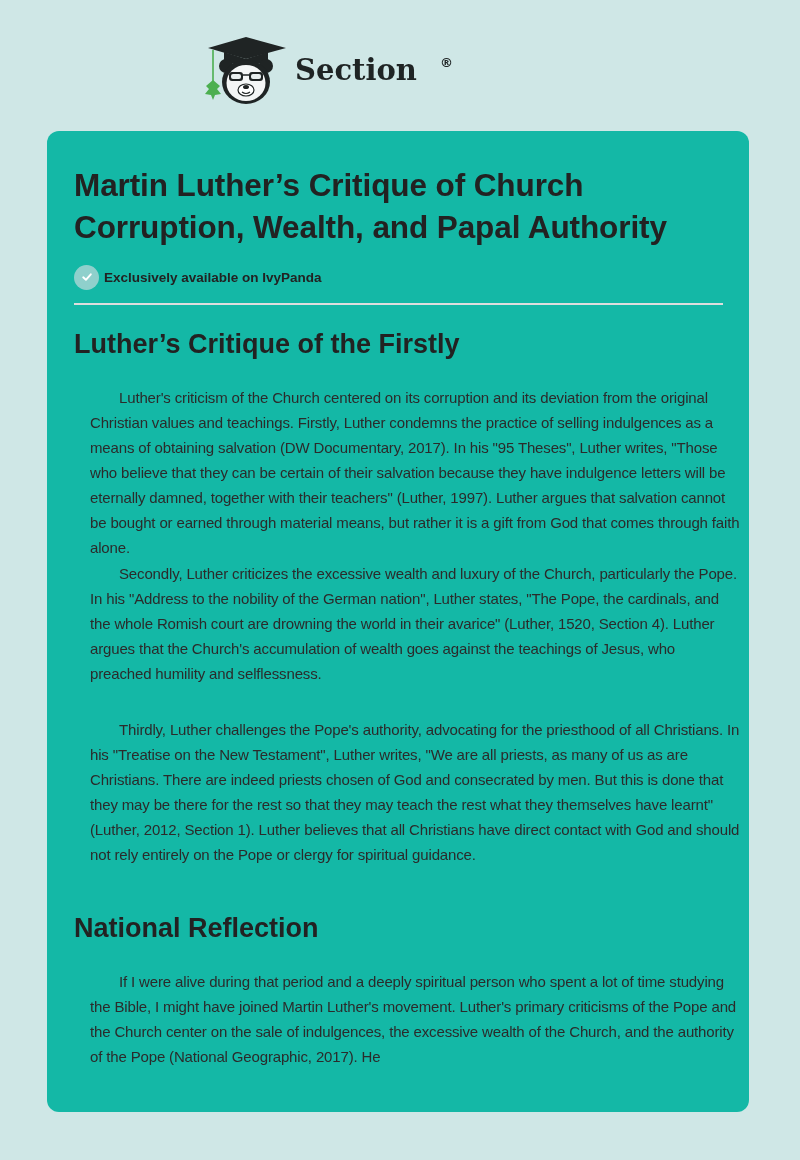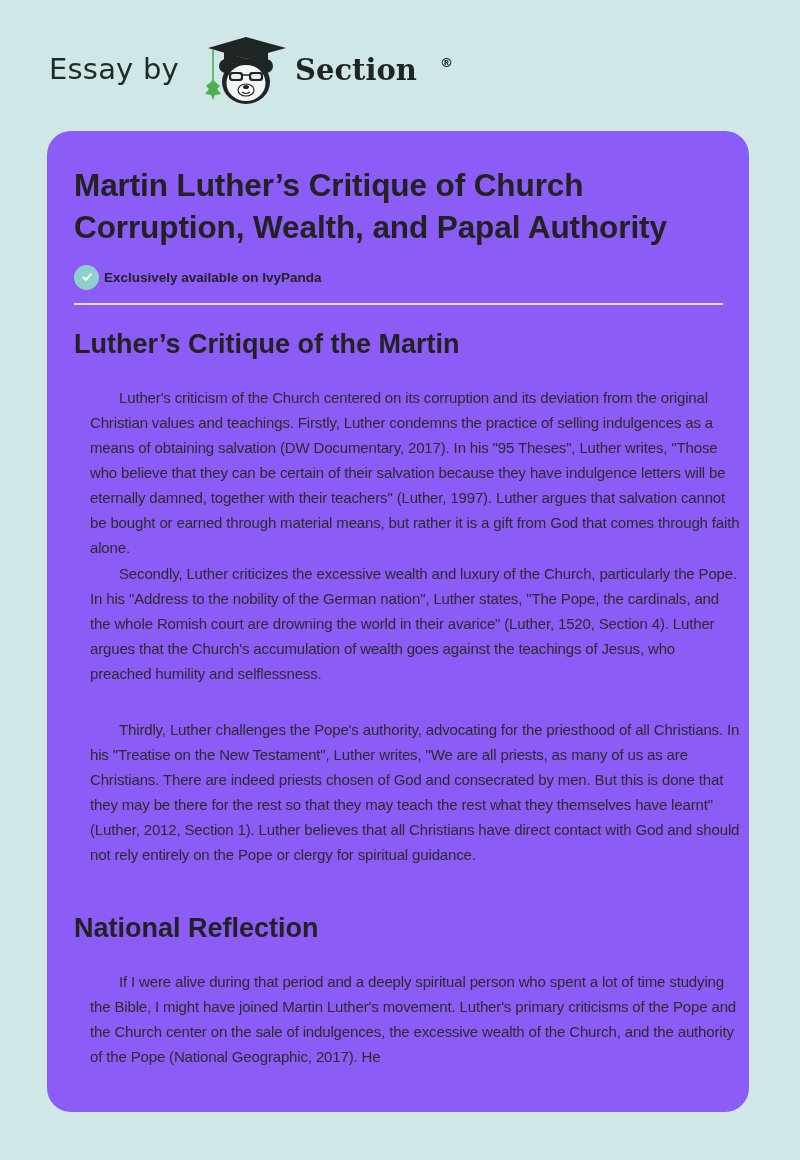--- a/index.html
+++ b/index.html
@@ -55,22 +55,22 @@
       font-weight: bold;
       font-size: 13px;
       color: #1f2424;
     }
     .card {
       position: absolute;
       left: 47px;
       top: 131px;
       width: 702px;
       height: 981px;
-      background: #8b5cf6;
-      border-radius: 24px;
+      background: #14b8a6;
+      border-radius: 12px;
       overflow: hidden;
     }
     .card-inner {
       position: absolute;
       left: 27px;
       top: 0;
       width: 650px;
     }
     .title {
       position: absolute;
@@ -133,21 +133,20 @@
       line-height: 25px;
       color: #2b2b2b;
       text-indent: 29px;
       letter-spacing: -0.15px;
     }
   </style>
 </head>
 <body>
 
 <div class="brand-bar">
-  <span class="essay-by">Essay by</span>
 
   <svg class="logo-icon" viewBox="0 0 92 74" xmlns="http://www.w3.org/2000/svg">
 
     <polygon points="8,14 46,3 86,14 46,25" fill="#1f2424"></polygon>
     <path d="M24,18 L24,28 Q46,34 68,28 L68,18 L46,25 Z" fill="#1f2424"></path>
 
     <line x1="13" y1="16" x2="13" y2="50" stroke="#4caf50" stroke-width="1.6"></line>
 
     <path d="M13,46 L6,52 L9,55 L5,60 L11,61 L13,66 L15,61 L21,60 L17,55 L20,52 Z" fill="#4caf50"></path>
 
@@ -181,21 +180,21 @@
       <span class="check-badge">
         <svg width="12" height="12" viewBox="0 0 12 12" xmlns="http://www.w3.org/2000/svg">
           <path d="M2.2,6.3 L4.9,8.8 L9.8,3.3" stroke="#ffffff" stroke-width="1.9" fill="none" stroke-linecap="round" stroke-linejoin="round"></path>
         </svg>
       </span>
       <span class="exclusive-text">Exclusively available on IvyPanda</span>
     </div>
 
     <div class="divider"></div>
 
-    <h2 class="section-heading" style="top:196px;">Luther’s Critique of the Martin</h2>
+    <h2 class="section-heading" style="top:196px;">Luther’s Critique of the Firstly</h2>
 
     <p class="para" style="top:254px;">Luther's criticism of the Church centered on its corruption and its deviation from the original Christian values and teachings. Firstly, Luther condemns the practice of selling indulgences as a means of obtaining salvation (DW Documentary, 2017). In his "95 Theses", Luther writes, "Those who believe that they can be certain of their salvation because they have indulgence letters will be eternally damned, together with their teachers" (Luther, 1997). Luther argues that salvation cannot be bought or earned through material means, but rather it is a gift from God that comes through faith alone.</p>
 
     <p class="para" style="top:430px;">Secondly, Luther criticizes the excessive wealth and luxury of the Church, particularly the Pope. In his "Address to the nobility of the German nation", Luther states, "The Pope, the cardinals, and the whole Romish court are drowning the world in their avarice" (Luther, 1520, Section 4). Luther argues that the Church's accumulation of wealth goes against the teachings of Jesus, who preached humility and selflessness.</p>
 
     <p class="para" style="top:586px;">Thirdly, Luther challenges the Pope's authority, advocating for the priesthood of all Christians. In his "Treatise on the New Testament", Luther writes, "We are all priests, as many of us as are Christians. There are indeed priests chosen of God and consecrated by men. But this is done that they may be there for the rest so that they may teach the rest what they themselves have learnt" (Luther, 2012, Section 1). Luther believes that all Christians have direct contact with God and should not rely entirely on the Pope or clergy for spiritual guidance.</p>
 
     <h2 class="section-heading" style="top:780px;">National Reflection</h2>
 
     <p class="para" style="top:838px;">If I were alive during that period and a deeply spiritual person who spent a lot of time studying the Bible, I might have joined Martin Luther's movement. Luther's primary criticisms of the Pope and the Church center on the sale of indulgences, the excessive wealth of the Church, and the authority of the Pope (National Geographic, 2017). He</p>

